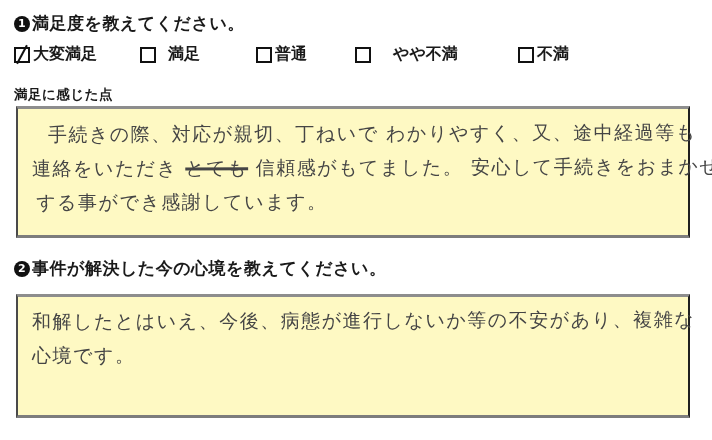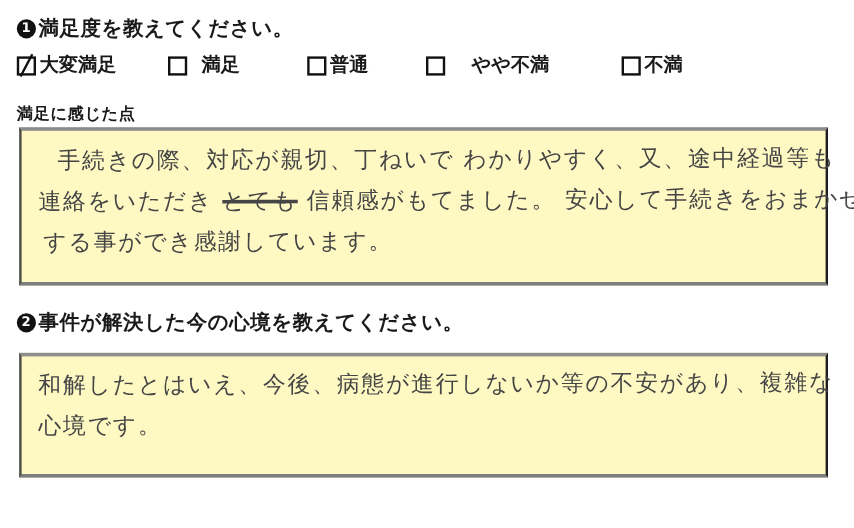--- a/index.html
+++ b/index.html
@@ -113,21 +113,21 @@
   .hw-line { position: relative; }
   .indent-1 { padding-left: 24px; }
   .indent-2 { padding-left: 8px; }
   .indent-3 { padding-left: 12px; }
   .struck {
     text-decoration: line-through;
     text-decoration-thickness: 2.5px;
     text-decoration-color: #454545;
   }
   .box1 { top: 106px; height: 132px; padding: 7px 6px 0 6px; }
-  .box2 { top: 294px; height: 104px; padding: 6px 6px 0 6px; }
+  .box2 { top: 294px; height: 124px; padding: 6px 6px 0 6px; }
   .qh1 { top: 12px; }
   .qh2 { top: 257px; }
   .al1 { top: 86px; }
   .opt-0 { left: 14px; }
   .opt-1 { left: 140px; gap: 12px; }
   .opt-2 { left: 256px; }
   .opt-3 { left: 355px; gap: 22px; }
   .opt-4 { left: 490px; padding-left: 28px; }
 </style>
 </head>

